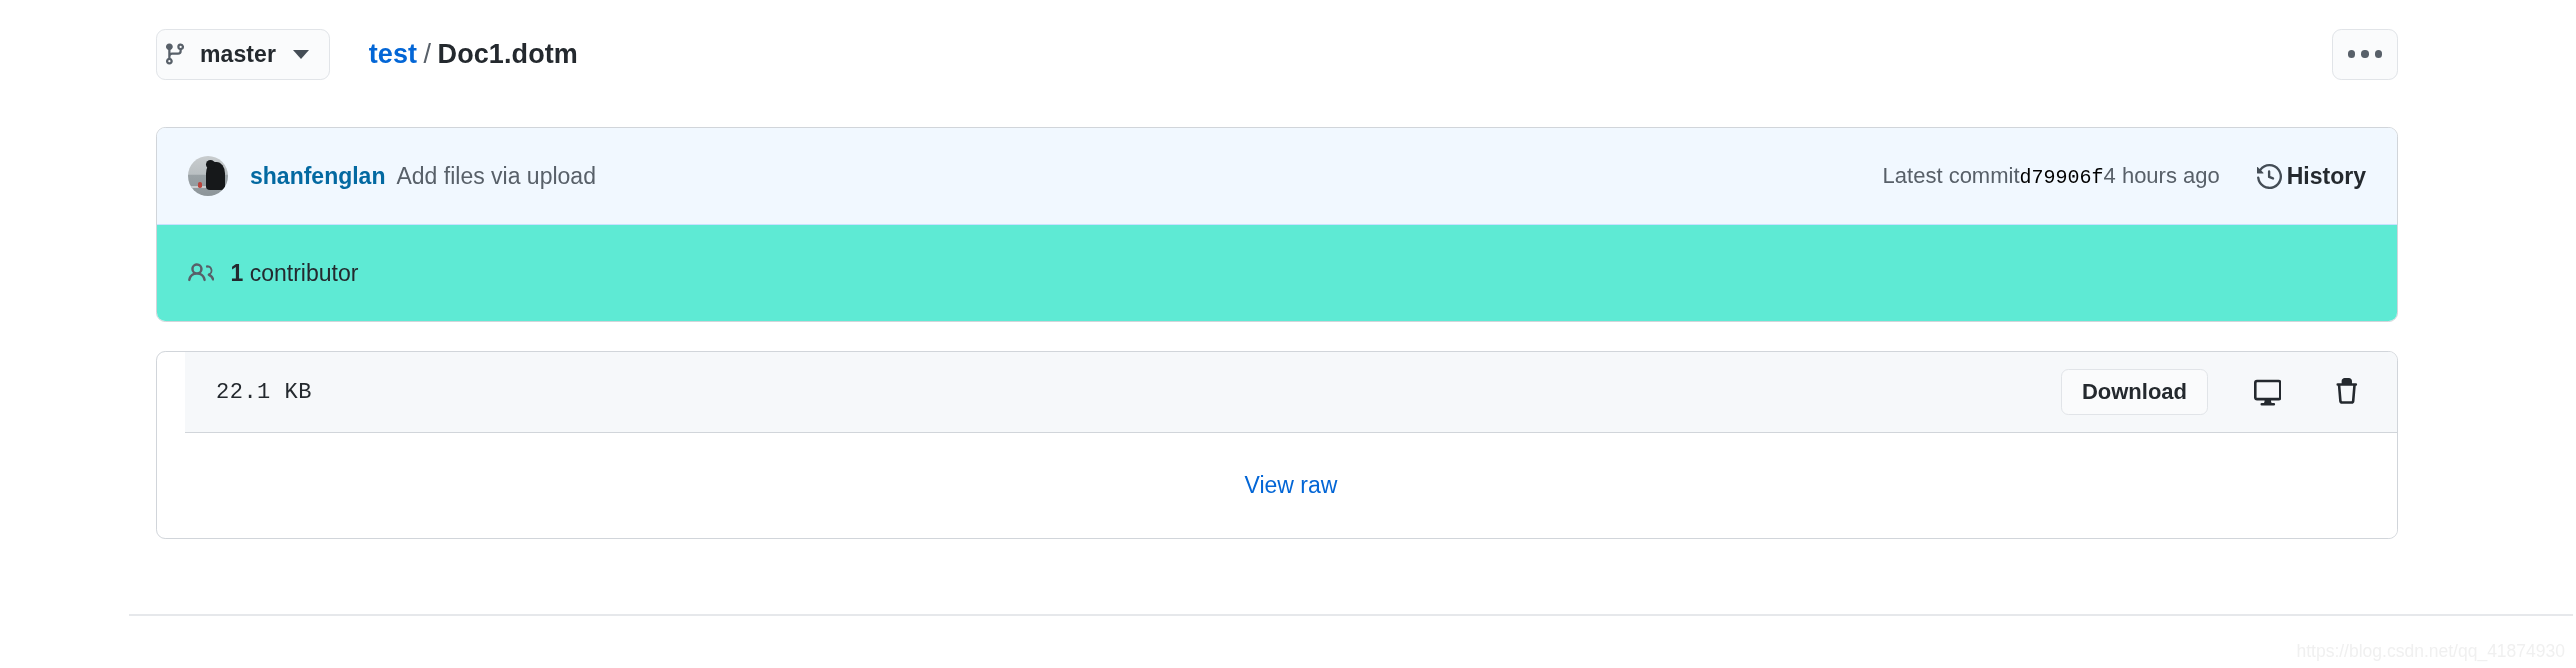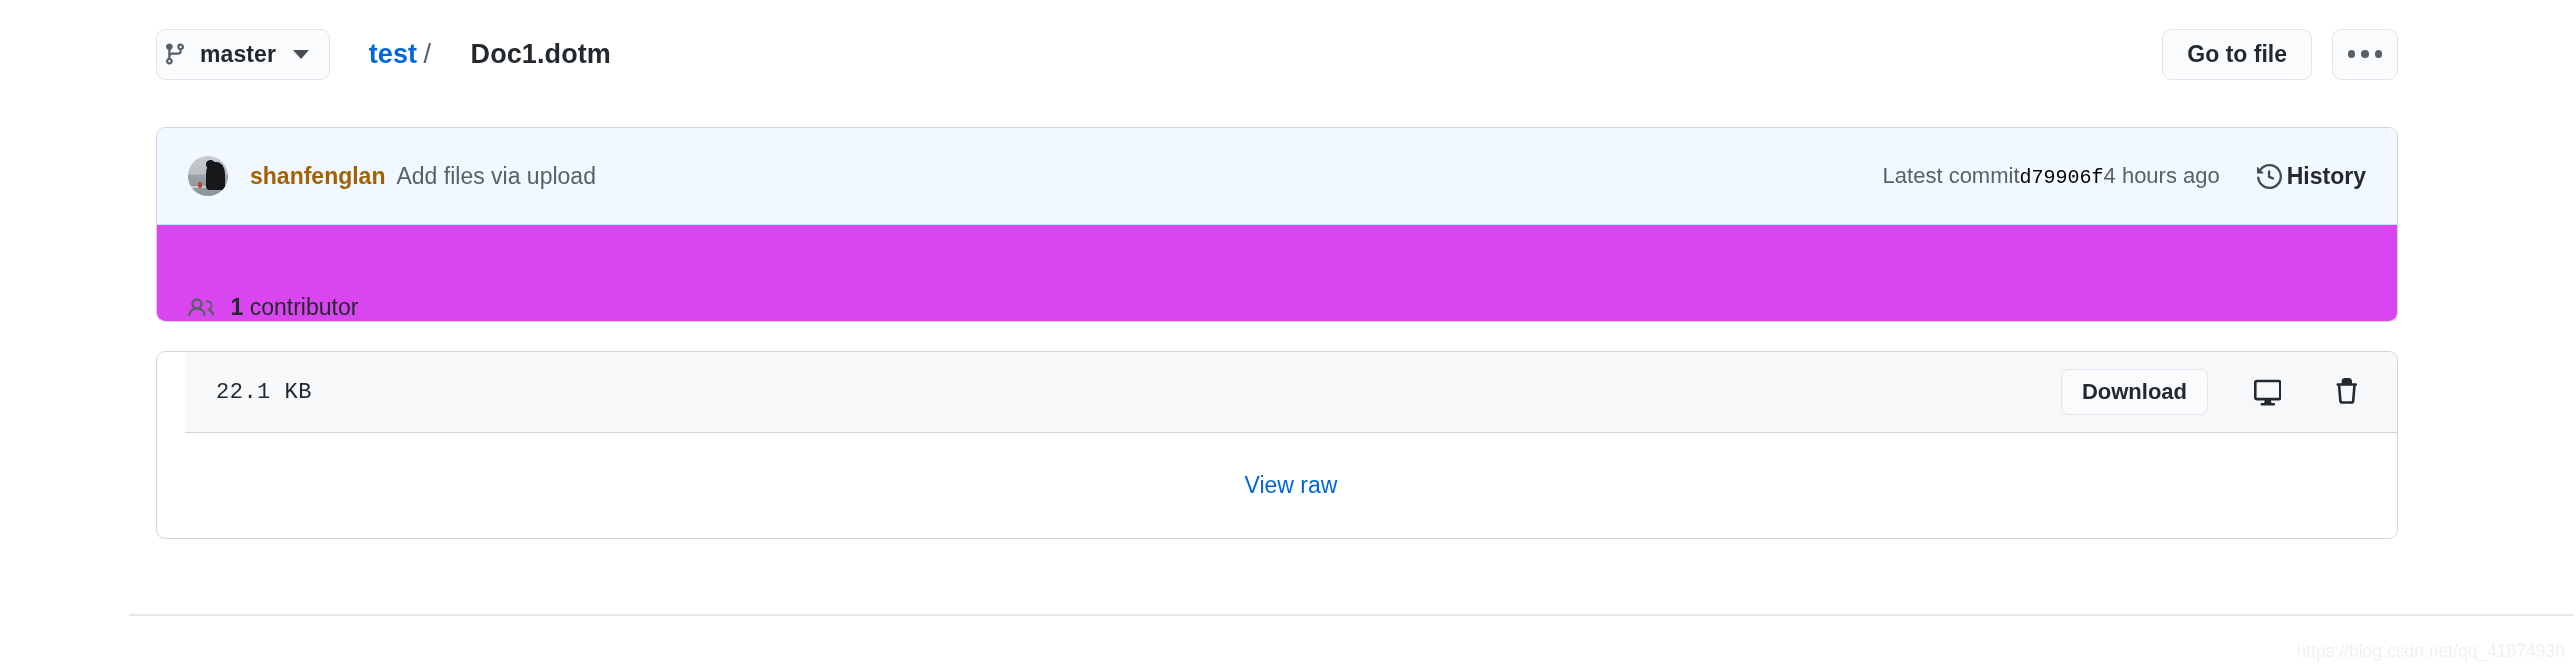--- a/index.html
+++ b/index.html
@@ -69,21 +69,20 @@
     font-weight: 700;
     cursor: pointer;
   }
   .breadcrumb .sep {
     color: #586069;
     font-weight: 400;
     margin: 0 6.4px;
   }
   .breadcrumb .file {
     color: #24292e;
-    margin-left: 33px;
   }
   .toolbar-right {
     margin-left: auto;
     display: flex;
     align-items: center;
     gap: 20px;
   }
   .btn {
     display: inline-flex;
     align-items: center;
@@ -179,21 +178,21 @@
     bottom: 20%;
     width: 10%;
     height: 16%;
     background: #b8443c;
     border-radius: 1.8px;
   }
   .commit-author {
     margin-left: 22px;
     font-size: 23px;
     font-weight: 600;
-    color: #a16207;
+    color: #0369a1;
     cursor: pointer;
   }
   .commit-message {
     margin-left: 11px;
     font-size: 23px;
     font-weight: 400;
     color: #586069;
     cursor: pointer;
   }
   .commit-right {
@@ -221,24 +220,24 @@
     align-items: center;
     gap: 5px;
     font-size: 23px;
     font-weight: 600;
     color: #24292e;
     cursor: pointer;
     white-space: nowrap;
   }
   .contrib-row {
     display: flex;
-    align-items: flex-end;
+    align-items: center;
     height: 96px;
     padding: 0 31px;
-    background: #d946ef;
+    background: #5eead4;
     box-sizing: border-box;
   }
   .contrib-text {
     margin-left: 16.5px;
     font-size: 23px;
     color: #24292e;
     cursor: pointer;
   }
   .contrib-text b { font-weight: 700; }
 
@@ -340,21 +339,20 @@
       </span>
       <span class="label">master</span>
       <span class="caret"></span>
     </div>
 
     <div class="breadcrumb">
       <span class="repo">test</span><span class="sep">/</span><span class="file">Doc1.dotm</span>
     </div>
 
     <div class="toolbar-right">
-      <div class="btn">Go to file</div>
       <div class="btn btn-kebab">
         <span class="kebab-dots">
             <i></i>
             <i></i>
             <i></i>
           </span>
       </div>
     </div>
   </div>
 

